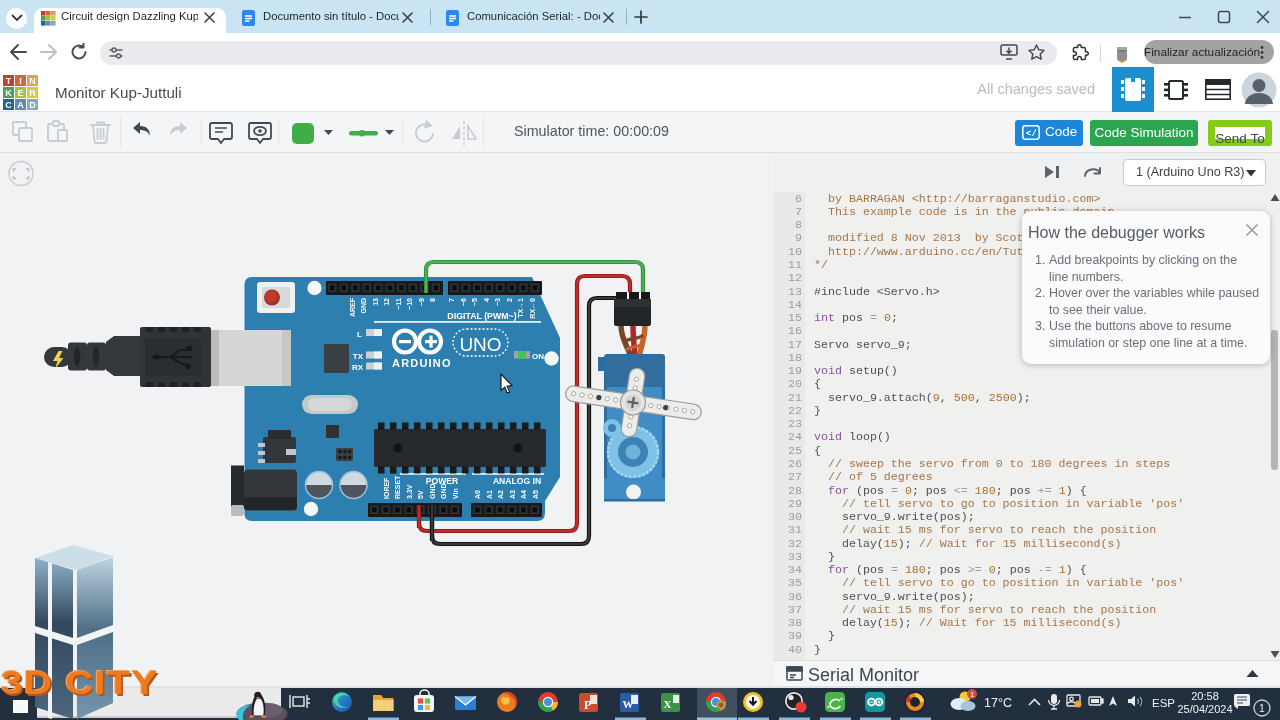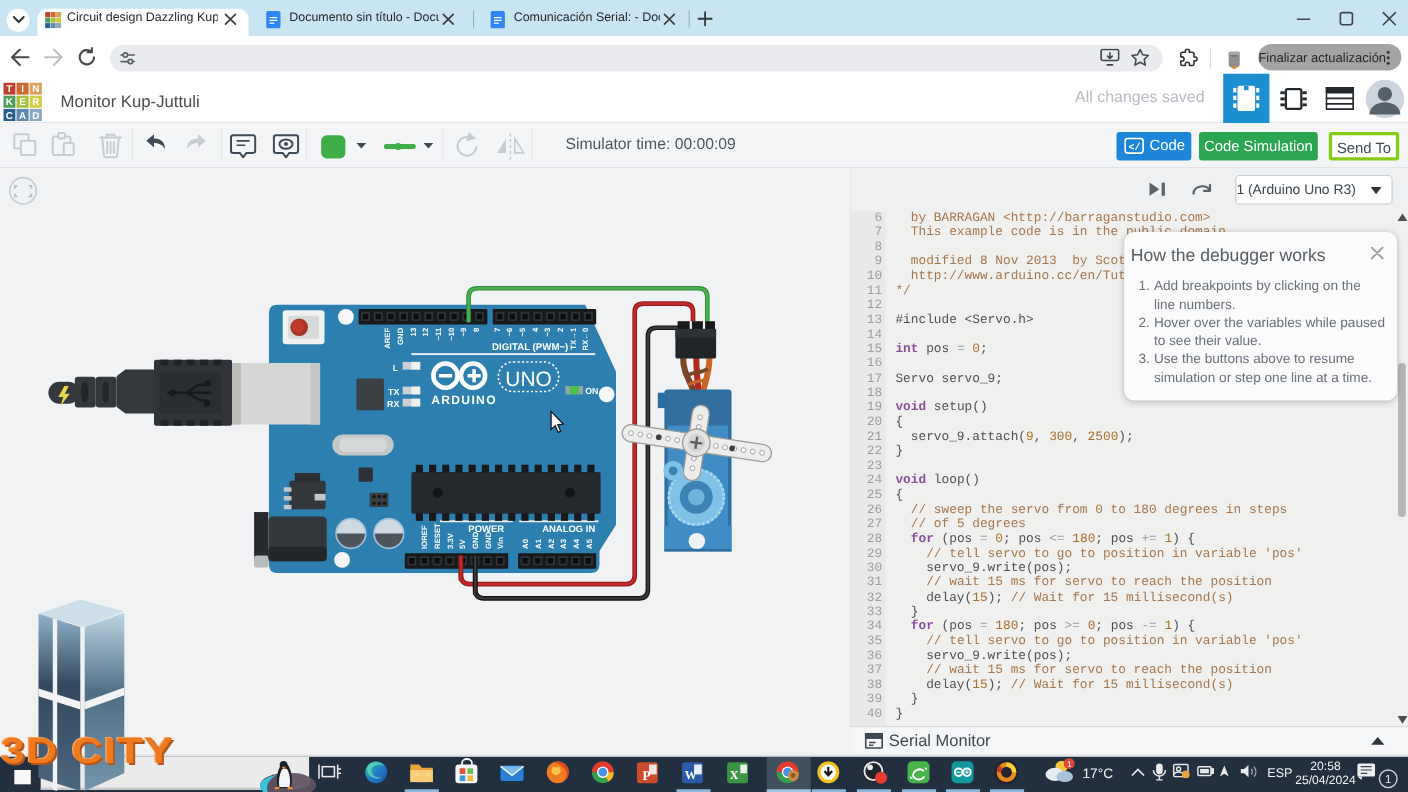--- a/index.html
+++ b/index.html
@@ -17,42 +17,42 @@
 
 .tkhead{left:0;top:67px;width:1280px;height:45px;background:#fff;border-bottom:1px solid #e4e6e8;}
 .tktitle{left:55px;top:84px;font-size:15.2px;color:#4b4b4d;}
 .saved{right:185px;top:81px;font-size:14.5px;color:#b6bcc2;margin-left:34px;}
 .hbtn-blue{left:1112px;top:67px;width:42px;height:45px;background:#1b8fd0;}
 
 .toolbar{left:0;top:112px;width:1280px;height:41px;background:#f4f5f6;border-bottom:1px solid #dddfe2;}
 .simtime{left:499px;top:123px;font-size:14.3px;color:#4b565f;margin-left:15px;}
 .btn-code{left:1015px;top:120px;width:68px;height:26px;background:#1d86d8;border-radius:3px;color:#fff;font-size:13.5px;}
 .btn-stop{left:1090px;top:120px;width:108px;height:26px;background:#2aa550;border-radius:3px;color:#fff;font-size:13.5px;text-align:center;line-height:26px;}
-.btn-send{left:1208px;top:120px;width:64px;height:26px;background:#fff;border:3px solid #84cc16;border-radius:3px;color:#3f4a52;font-size:13.5px;text-align:center;line-height:24px;}
+.btn-send{left:1208px;top:120px;width:64px;height:26px;background:#fff;border:7px solid #84cc16;border-radius:3px;color:#3f4a52;font-size:13.5px;text-align:center;line-height:24px;}
 
 .canvas{left:0;top:153px;width:773px;height:534px;background:#f0f2f4;overflow:hidden;}
 
 .panel{left:773px;top:153px;width:507px;height:534px;background:#f0f0ee;border-left:1px solid #d5d8da;overflow:hidden;}
 .ptop{left:773px;top:153px;width:507px;height:39px;background:#eef0f2;}
 .pdrop{left:1123px;top:159px;width:143px;height:27px;background:#fff;border:1px solid #c6ccd1;border-radius:4px;font-size:12.6px;color:#3a444c;line-height:25px;white-space:nowrap;}
 .gutter{left:773px;top:192px;width:32px;height:468px;background:#e9e9e8;}
 .codepre{position:absolute;font-family:"Liberation Mono",monospace;font-size:11.65px;line-height:13.26px;white-space:pre;}
 .lnum{color:#9d9d9b;text-align:right;width:29px;}
 .cde{left:814px;top:191.7px;color:#4e4e56;}
-.kw{color:#8a4f9c;font-weight:bold;}
+.kw{color:#8a4f9c;}
 .cm{color:#a5764b;font-family:Liberation Mono, monospace;}
 .nm{color:#a8702f;}
 .op{color:#9aa0a2;}
 
 .popup{left:1022px;top:211px;width:248px;height:153px;background:#fbfbfc;border-radius:9px;box-shadow:0 1px 6px rgba(0,0,0,.25);}
 .ptitle{left:6px;top:13px;font-size:16px;color:#555d64;}
 .plist{left:13px;top:41px;width:244px;font-size:12.4px;color:#68707a;line-height:16.6px;white-space:nowrap;}
 
 .serial{left:773px;top:660px;width:507px;height:26px;background:#f5f6f7;border-top:1px solid #d9dcde;}
-.serialtxt{left:808px;top:665px;font-size:15px;color:#3d4750;}
+.serialtxt{left:808px;top:665px;font-size:18px;color:#3d4750;}
 
 .botline{left:0;top:686px;width:1280px;height:2px;background:#e0e2e4;}
 .taskbar{left:0;top:688px;width:1280px;height:32px;background:#222f3e;}
 .tbleft{left:37px;top:688px;width:244px;height:30px;background:#ebebeb;border-bottom:2px solid #c9cbcc;}
 .wm-txt{left:1px;top:664px;width:200px;font-size:33px;font-weight:bold;color:#ee7a1d;letter-spacing:1px;text-shadow:1.5px 1.5px 0 #b5551b, -1px -1px 0 #f9a05a;transform:scaleX(1.18);transform-origin:0 0;}
 </style></head><body>
 <div class="page">
 <div class="abs tabbar"></div>
 <div class="abs chevcirc"></div>
 <svg class="abs" style="left:11px;top:14px" width="12" height="8">
@@ -571,21 +571,21 @@
     </svg>
 <div class="abs panel"></div>
 <div class="abs ptop"></div>
 <svg class="abs" style="left:1044px;top:165px" width="16" height="14">
       <path d="M1 1 l9 6 l-9 6 z" fill="#5a636b"></path>
       <rect x="12" y="1" width="3" height="12" fill="#5a636b"></rect>
     </svg>
 <svg class="abs" style="left:1082px;top:164px" width="20" height="16">
       <path d="M3 12 a8 7 0 0 1 15 -3 M18 4 v5.5 h-5.5" stroke="#5a636b" stroke-width="2" fill="none" stroke-linecap="round" stroke-linejoin="round"></path>
     </svg>
-<div class="abs pdrop"><span style="margin-left:0">1 (Arduino Uno R3)</span><svg style="position:absolute;right:9px;top:10px" width="10" height="7">
+<div class="abs pdrop"><span style="margin-left:12px">1 (Arduino Uno R3)</span><svg style="position:absolute;right:9px;top:10px" width="10" height="7">
         <path d="M0 0 h10 l-5 6.5 z" fill="#30363c"></path>
       </svg></div>
 <div class="abs gutter"></div>
 <pre class="codepre lnum" style="left:773px;top:191.7px;">6
 7
 8
 9
 10
 11
 12
@@ -625,21 +625,21 @@
 <span class="cm">*/</span>
 
 #include &lt;Servo.h&gt;
 
 <span class="kw">int</span> pos <span class="op">=</span> <span class="nm">0</span>;
 
 Servo servo_9;
 
 <span class="kw">void</span> setup()
 {
-  servo_9.attach(<span class="nm">9</span>, <span class="nm">300</span>, <span class="nm">2500</span>);
+  servo_9.attach(<span class="nm">9</span>, <span class="nm">500</span>, <span class="nm">2500</span>);
 }
 
 <span class="kw">void</span> loop()
 {
   <span class="cm">// sweep the servo from 0 to 180 degrees in steps</span>
   <span class="cm">// of 5 degrees</span>
   <span class="kw">for</span> (pos <span class="op">=</span> <span class="nm">0</span>; pos <span class="op">&lt;=</span> <span class="nm">180</span>; pos <span class="op">+=</span> <span class="nm">1</span>) {
     <span class="cm">// tell servo to go to position in variable 'pos'</span>
     servo_9.write(pos);
     <span class="cm">// wait 15 ms for servo to reach the position</span>

